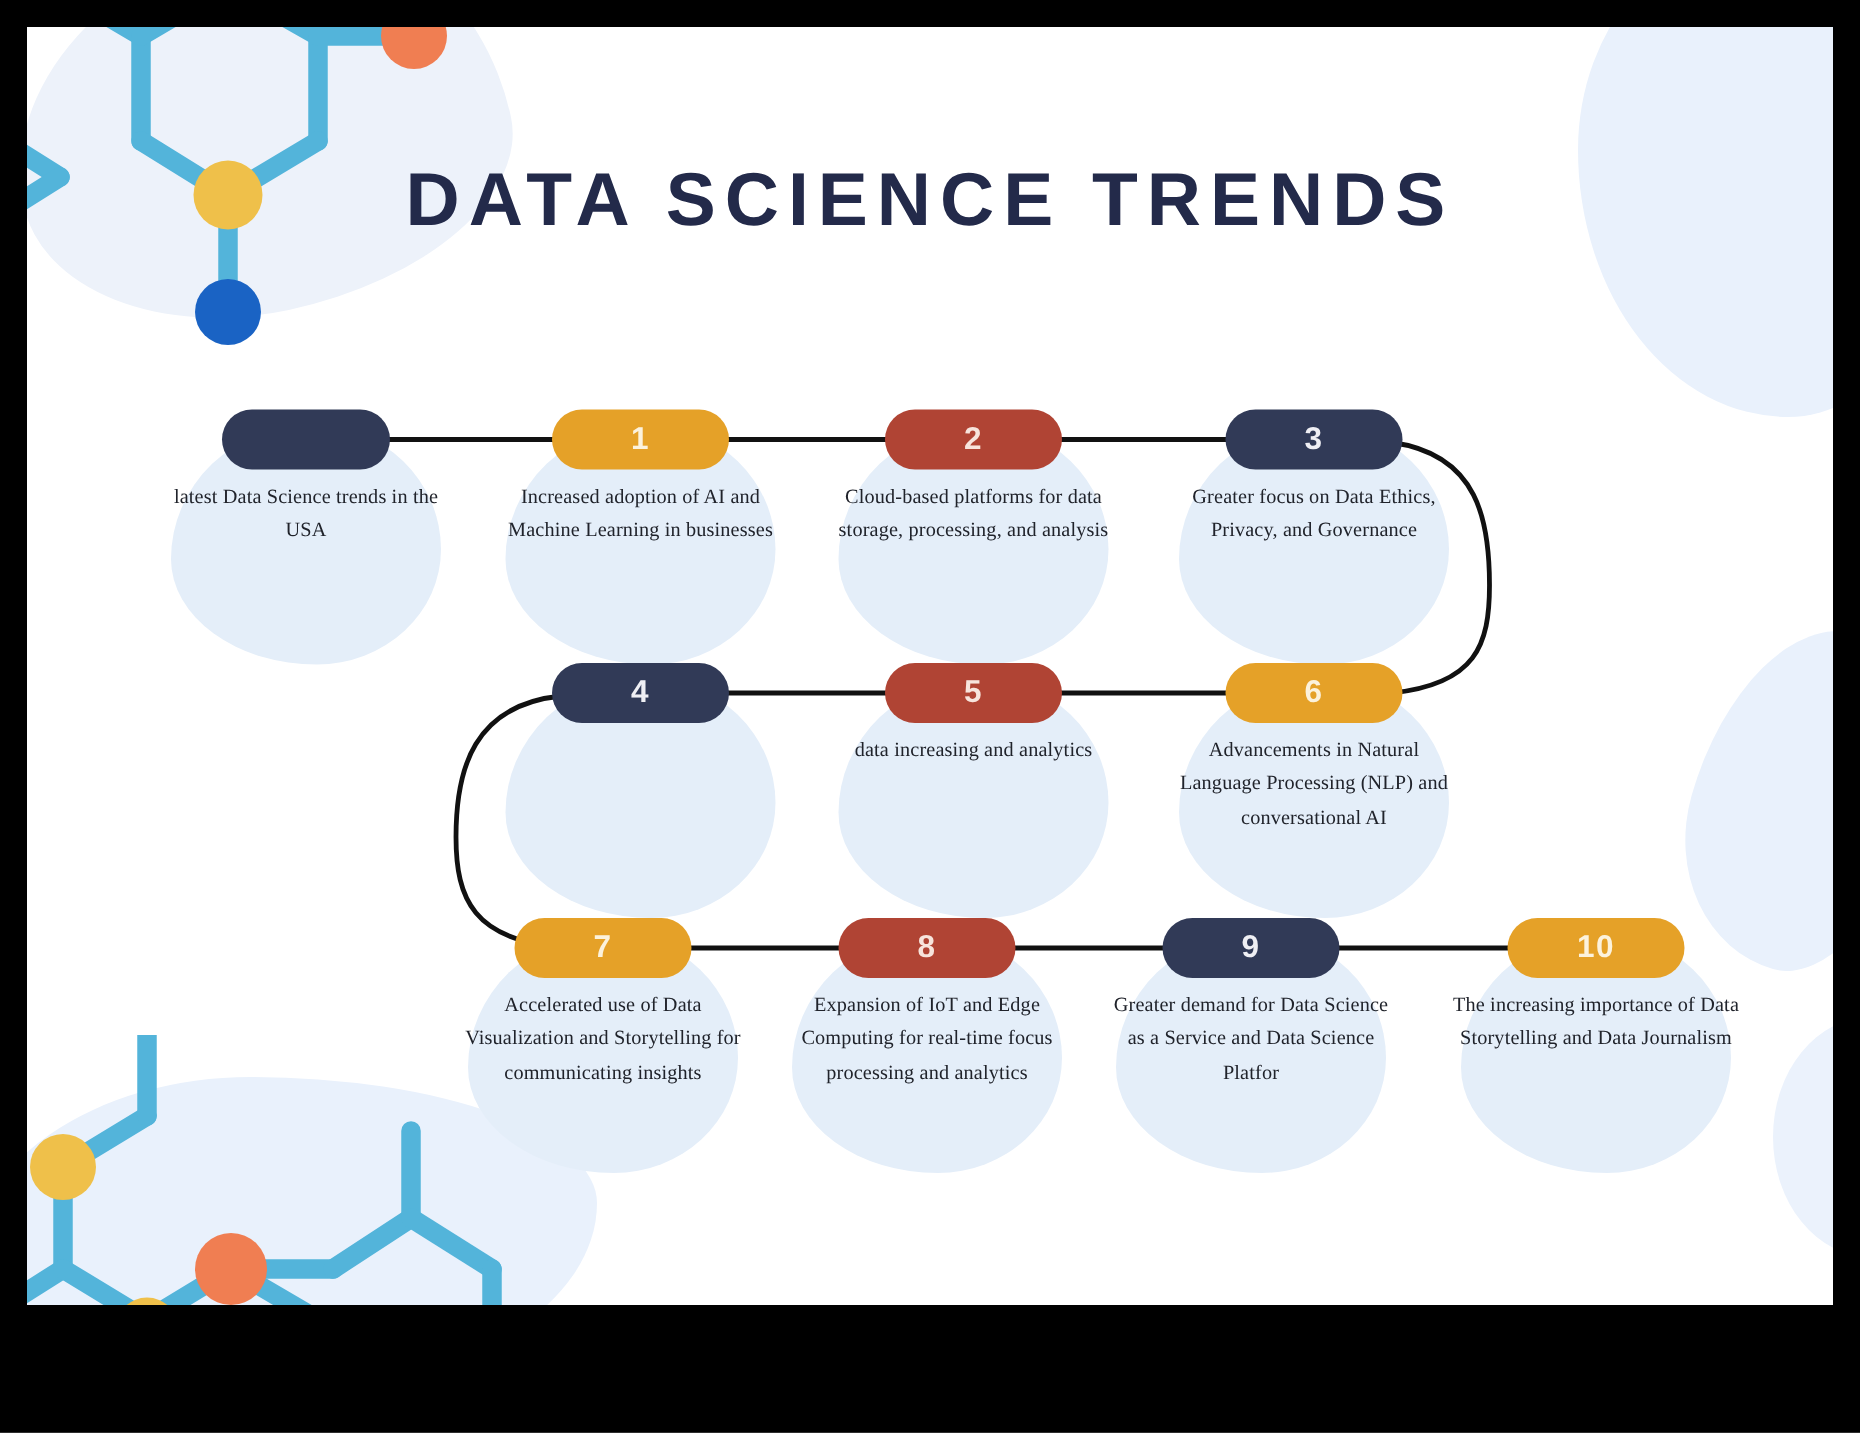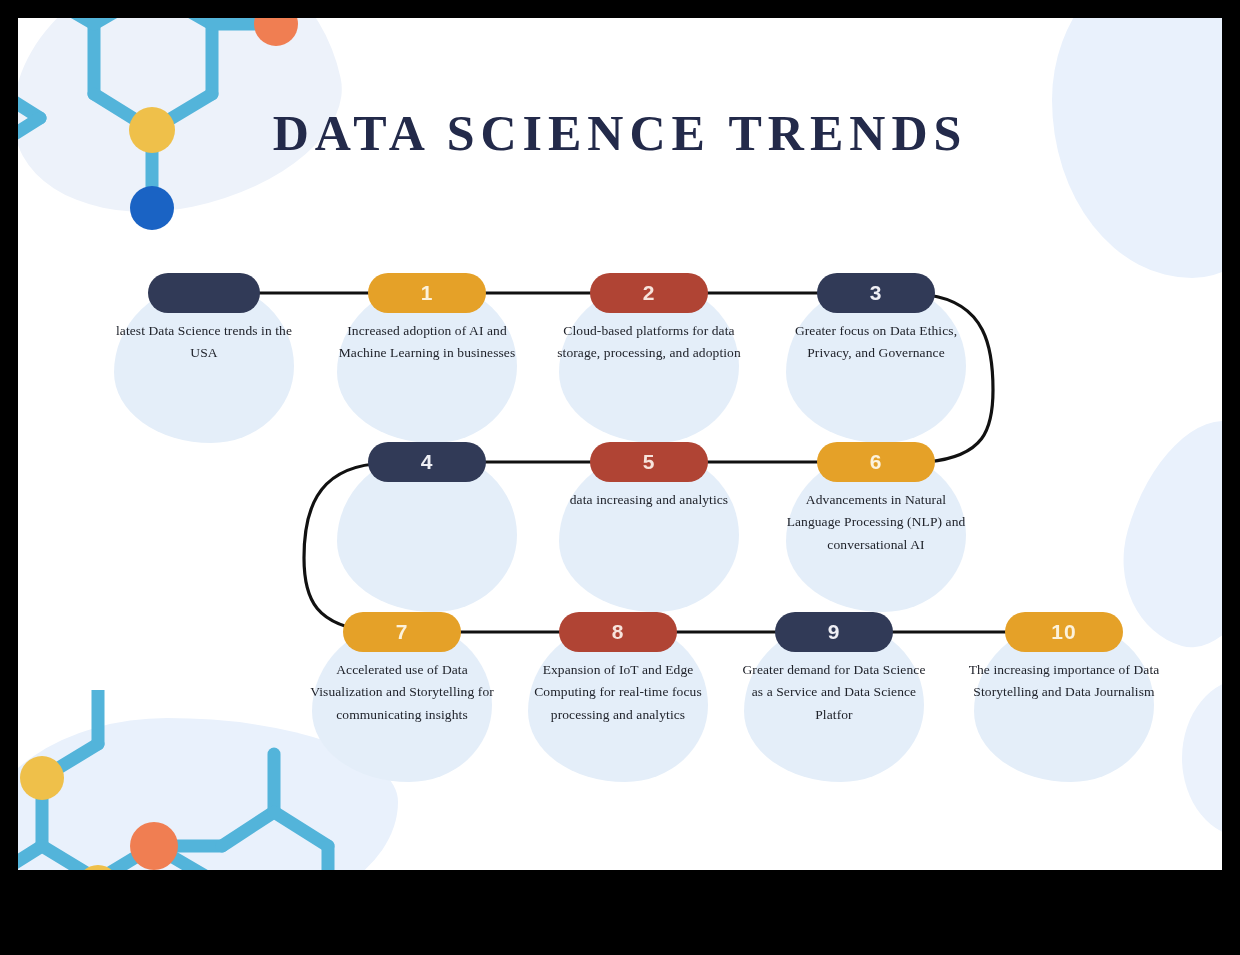--- a/index.html
+++ b/index.html
@@ -69,21 +69,21 @@
   #molecule-top-left { left: -42px; top: -64px; }
   #molecule-bottom-left { left: -46px; top: 672px; }
 
   
   #title {
     position: absolute;
     left: 0; top: 86px;
     width: 1204px;
     text-align: center;
     color: #232A4A;
-    font-family: Liberation Serif, serif;
+    font-family: Liberation Sans, sans-serif;
     font-size: 50px;
     font-weight: bold;
     letter-spacing: 6px;
     white-space: nowrap;
   }
 
   
   #flow-svg {
     position: absolute;
     left: 0; top: 0;
@@ -229,21 +229,21 @@
 
     <div class="node" style="left:311px; top:255px;">
       <div class="node-blob"></div>
       <div class="pill amber">1</div>
       <div class="node-text">Increased adoption of AI and Machine Learning in businesses</div>
     </div>
 
     <div class="node" style="left:533px; top:255px;">
       <div class="node-blob"></div>
       <div class="pill red">2</div>
-      <div class="node-text">Cloud-based platforms for data storage, processing, and adoption</div>
+      <div class="node-text">Cloud-based platforms for data storage, processing, and analysis</div>
     </div>
 
     <div class="node" style="left:760px; top:255px;">
       <div class="node-blob"></div>
       <div class="pill navy">3</div>
       <div class="node-text">Greater focus on Data Ethics, Privacy, and Governance</div>
     </div>
 
     <div class="node" style="left:311px; top:424px;">
       <div class="node-blob"></div>

